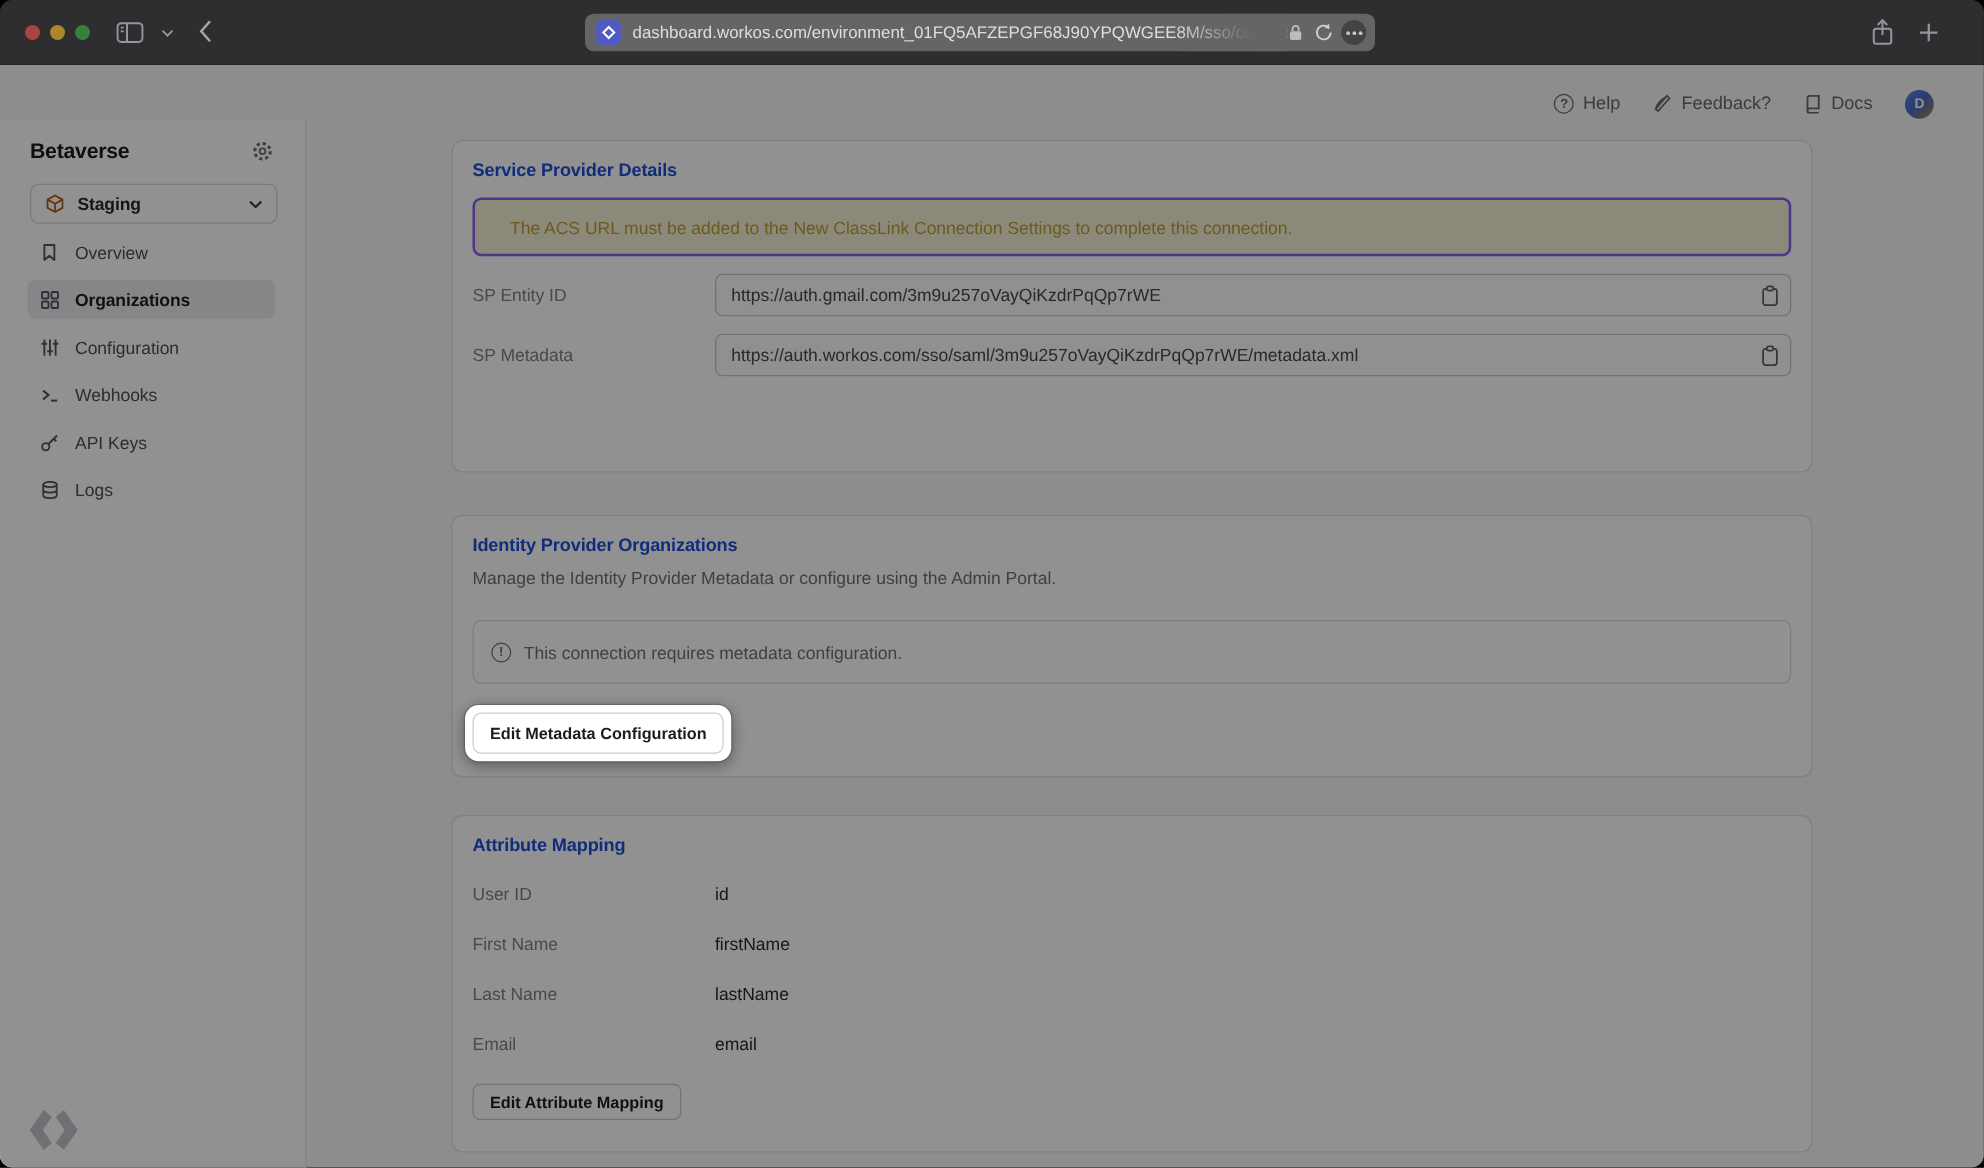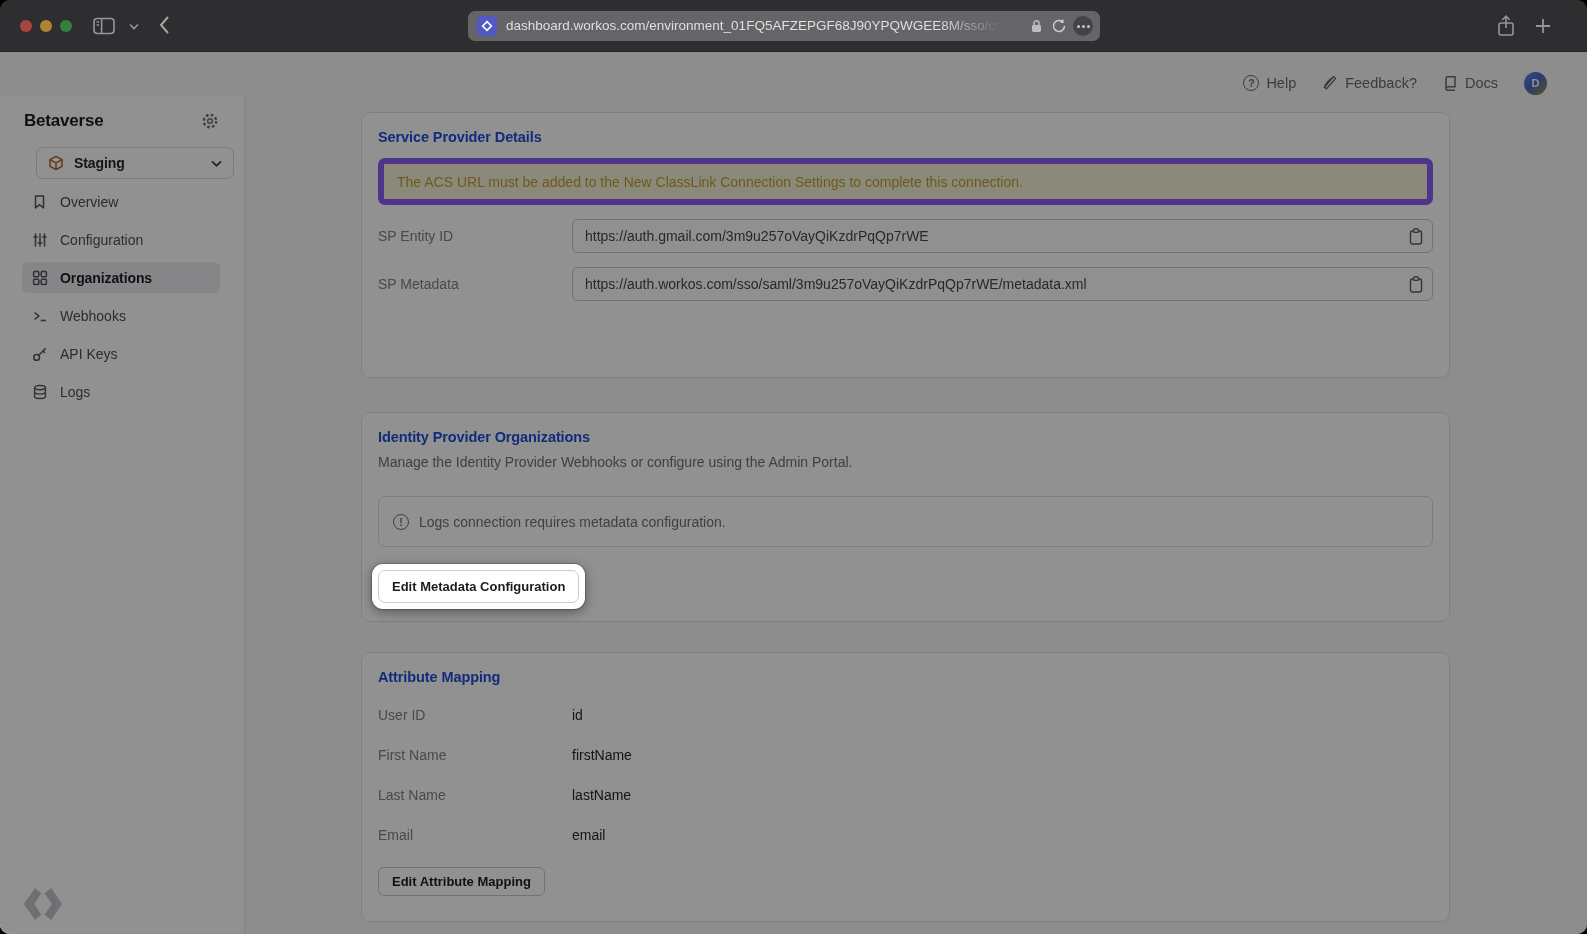--- a/index.html
+++ b/index.html
@@ -23,21 +23,21 @@
   .more-btn { position:absolute; left:605px; top:5px; width:20px; height:20px; border-radius:50%; background:#444447; display:flex; align-items:center; justify-content:center; gap:2px; }
   .more-btn i { width:3px; height:3px; border-radius:50%; background:#c6c6c9; }
 
   
   .page { position:absolute; top:52px; left:0; right:0; bottom:0; background:#f8f8f9; }
 
   
   .sidebar { position:absolute; top:0; left:0; bottom:0; width:245px; background:#ffffff; border-right:1px solid #e8e8eb;margin-top:44px; }
   .ws-title { position:absolute; left:24px; top:15px; font-size:17px; font-weight:700; color:#1c1c1f; letter-spacing:-0.2px; }
   .gear-btn { position:absolute; left:201px; top:16px; color:#6e6e76; }
-  .env-select { position:absolute; left:36px; top:51px; width:198px; height:32px; border:1px solid #d6d6da; border-radius:7px; background:#fff; display:flex; align-items:center; }
+  .env-select { position:absolute; left:24px; top:51px; width:198px; height:32px; border:1px solid #d6d6da; border-radius:7px; background:#fff; display:flex; align-items:center; }
   .env-select .cube { margin-left:11px; display:flex; }
   .env-select .env-label { margin-left:10px; font-size:14px; font-weight:700; color:#27272a; letter-spacing:-0.1px; }
   .env-select .chev { position:absolute; right:11px; color:#3f3f46; display:flex; }
   .nav { position:absolute; left:22px; top:90px; width:198px; }
   .nav-item { height:31px; margin-bottom:7px; display:flex; align-items:center; border-radius:6px; padding:0 10px; color:#4e4e57; font-size:14px; }
   .nav-item .nic { width:17px; display:flex; margin-right:11px; color:#55555e; }
   .nav-item.active { background:#ececef; color:#1e1e22; font-weight:700; letter-spacing:-0.1px; }
   .ws-logo { position:absolute; left:22px; bottom:14px; color:#c6c6cc; }
 
   
@@ -46,21 +46,21 @@
   .mh-item { display:flex; align-items:center; gap:7px; }
   .help-ic { width:16px; height:16px; border:1.4px solid #696972; border-radius:50%; font-size:10.5px; font-weight:700; display:flex; align-items:center; justify-content:center; }
   .avatar { width:23px; height:23px; border-radius:50%; background:linear-gradient(135deg,#5d8be0 0%,#4968c9 45%,#9d8f3e 100%); color:#fff; font-size:11px; font-weight:700; display:flex; align-items:center; justify-content:center; }
 
   .card { position:absolute; left:116px; width:1089px; background:#fff; border:1px solid #e2e2e5; border-radius:9px; padding:16px; }
   .card-sp   { top:60px;  height:266px; }
   .card-idp  { top:360px; height:210px; }
   .card-attr { top:600px; height:270px; }
   .card-title { font-size:14.5px; font-weight:700; color:#1d4ed8; letter-spacing:-0.1px; }
 
-  .alert { margin-top:13px; height:47px; border:6px solid #8b5cf6; background:#f5f1d6; border-radius:7px; display:flex; align-items:center; padding:0 13px; color:#bf9e33; font-size:14px; }
+  .alert { margin-top:13px; height:47px; border:2px solid #8b5cf6; background:#f5f1d6; border-radius:7px; display:flex; align-items:center; padding:0 28px; color:#bf9e33; font-size:14px; }
 
   .frow { display:flex; align-items:center; margin-top:14px; }
   .frow:first-of-type { margin-top:16px; }
   .flabel { width:194px; font-size:14px; color:#80808a; }
   .finput { flex:1; height:34px; border:1px solid #c9c9cf; border-radius:6px; background:#fdfdfe; position:relative; display:flex; align-items:center; padding:0 42px 0 12px; font-size:14px; color:#48484f; white-space:nowrap; overflow:hidden; }
   .copy-btn { position:absolute; right:9px; top:8px; color:#5f5f68; }
 
   .card-sub { margin-top:9px; font-size:14px; color:#70707a; }
   .notice { margin-top:26px; height:51px; border:1px solid #dcdcdf; border-radius:7px; display:flex; align-items:center; gap:10px; padding:0 14px; color:#70707a; font-size:14px; }
   .notice .bang { flex:none; width:16px; height:16px; border:1.4px solid #70707a; border-radius:50%; font-size:10.5px; font-weight:700; display:flex; align-items:center; justify-content:center; }
@@ -176,48 +176,48 @@
       </div>
 
       <nav class="nav">
         <div class="nav-item">
           <span class="nic">
             <svg width="15" height="16" viewBox="0 0 15 16">
                 <path d="M3.5 2h8v12L7.5 10.6 3.5 14Z" fill="none" stroke="currentColor" stroke-width="1.5" stroke-linejoin="round"></path>
               </svg>
           </span>
           <span>Overview</span>
+        </div>
+        <div class="nav-item active">
+          <span class="nic">
+            <svg width="16" height="16" viewBox="0 0 16 16">
+                <g fill="none" stroke="currentColor" stroke-width="1.5">
+                  <rect x="1.6" y="1.6" width="5.2" height="5.2" rx="1"></rect>
+                  <rect x="9.2" y="1.6" width="5.2" height="5.2" rx="1"></rect>
+                  <rect x="1.6" y="9.2" width="5.2" height="5.2" rx="1"></rect>
+                  <rect x="9.2" y="9.2" width="5.2" height="5.2" rx="1"></rect>
+                </g>
+              </svg>
+          </span>
+          <span>Organizations</span>
         </div>
         <div class="nav-item">
           <span class="nic">
             <svg width="16" height="16" viewBox="0 0 16 16">
                 <g fill="none" stroke="currentColor" stroke-width="1.5">
                   <line x1="3.5" y1="1.5" x2="3.5" y2="14.5"></line>
                   <line x1="8" y1="1.5" x2="8" y2="14.5"></line>
                   <line x1="12.5" y1="1.5" x2="12.5" y2="14.5"></line>
                   <line x1="1.3" y1="5" x2="5.7" y2="5"></line>
                   <line x1="5.8" y1="11" x2="10.2" y2="11"></line>
                   <line x1="10.3" y1="5" x2="14.7" y2="5"></line>
                 </g>
               </svg>
           </span>
           <span>Configuration</span>
-        </div>
-        <div class="nav-item active">
-          <span class="nic">
-            <svg width="16" height="16" viewBox="0 0 16 16">
-                <g fill="none" stroke="currentColor" stroke-width="1.5">
-                  <rect x="1.6" y="1.6" width="5.2" height="5.2" rx="1"></rect>
-                  <rect x="9.2" y="1.6" width="5.2" height="5.2" rx="1"></rect>
-                  <rect x="1.6" y="9.2" width="5.2" height="5.2" rx="1"></rect>
-                  <rect x="9.2" y="9.2" width="5.2" height="5.2" rx="1"></rect>
-                </g>
-              </svg>
-          </span>
-          <span>Organizations</span>
         </div>
         <div class="nav-item">
           <span class="nic">
             <svg width="16" height="16" viewBox="0 0 16 16">
                 <g fill="none" stroke="currentColor" stroke-width="1.6">
                   <polyline points="2.5,4.5 6.8,8 2.5,11.5"></polyline>
                   <line x1="8.8" y1="12.5" x2="13.8" y2="12.5"></line>
                 </g>
               </svg>
           </span>
@@ -320,24 +320,24 @@
                     <rect x="4.5" y="1" width="5" height="3.4" rx="1.2" fill="#fdfdfe"></rect>
                   </g>
                 </svg>
             </span>
           </div>
         </div>
       </section>
 
       <section class="card card-idp">
         <div class="card-title">Identity Provider Organizations</div>
-        <div class="card-sub">Manage the Identity Provider Webhooks or configure using the Admin Portal.</div>
+        <div class="card-sub">Manage the Identity Provider Metadata or configure using the Admin Portal.</div>
         <div class="notice">
           <span class="bang">!</span>
-          <span>Logs connection requires metadata configuration.</span>
+          <span>This connection requires metadata configuration.</span>
         </div>
 
       </section>
 
       <section class="card card-attr">
         <div class="card-title">Attribute Mapping</div>
         <div class="attr-row">
           <span class="attr-label">User ID</span>
           <span class="attr-value">id</span>
         </div>

